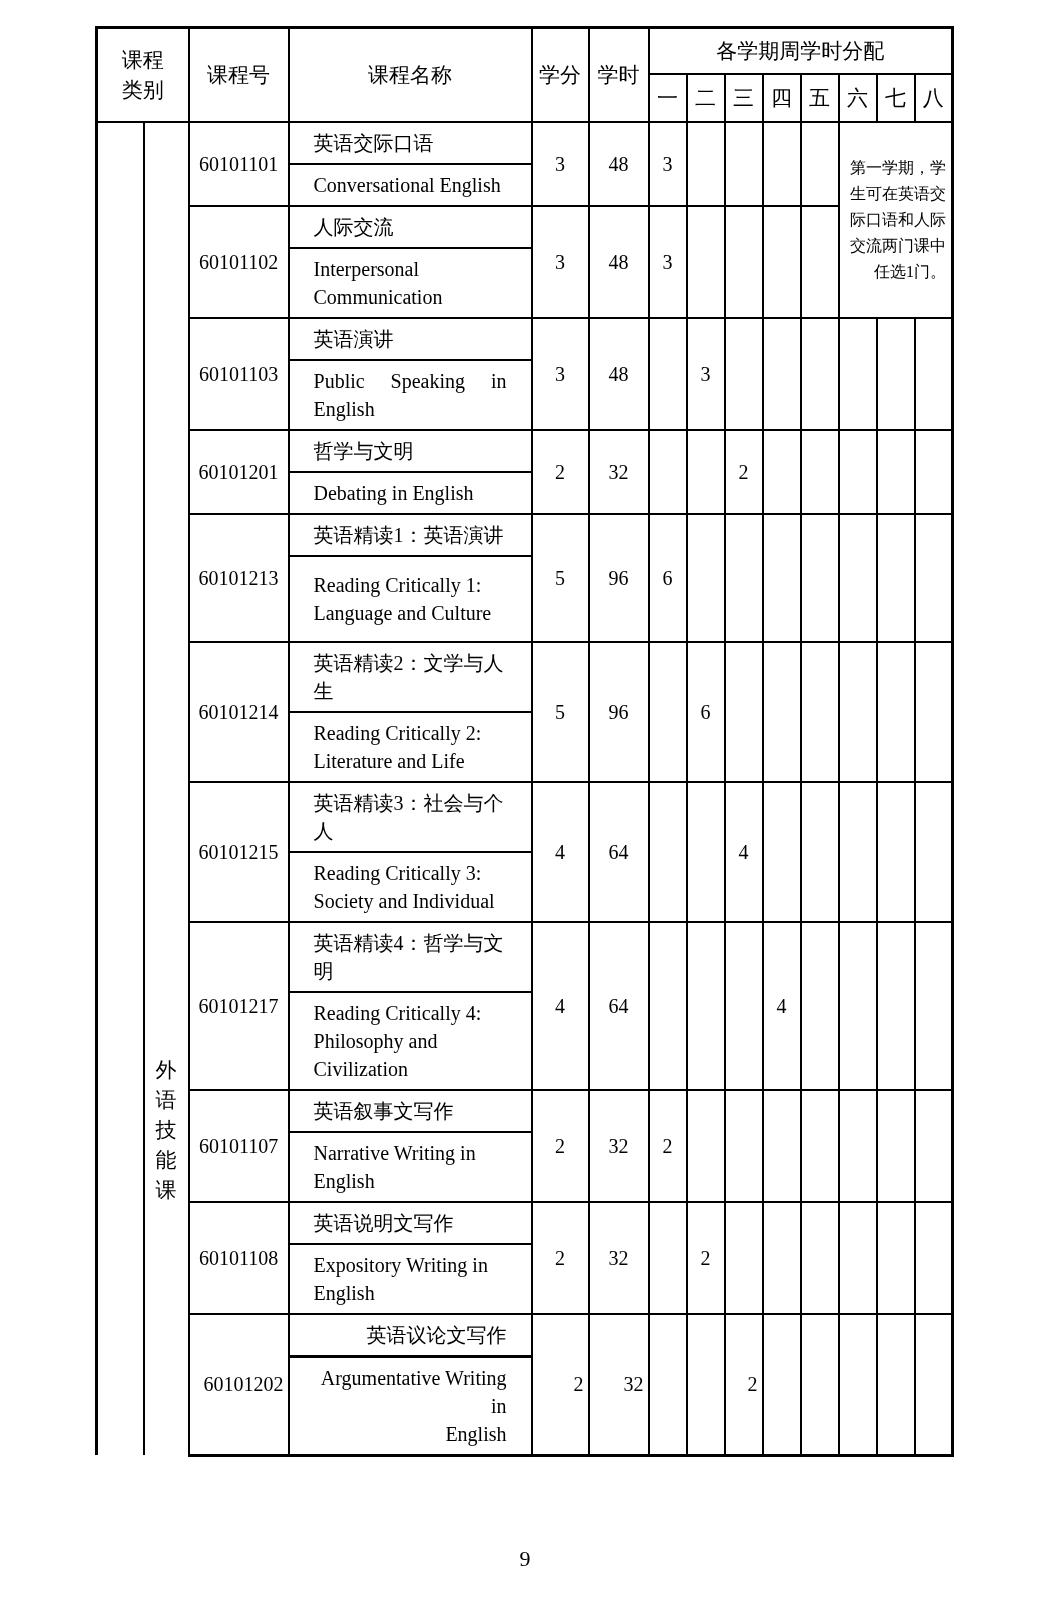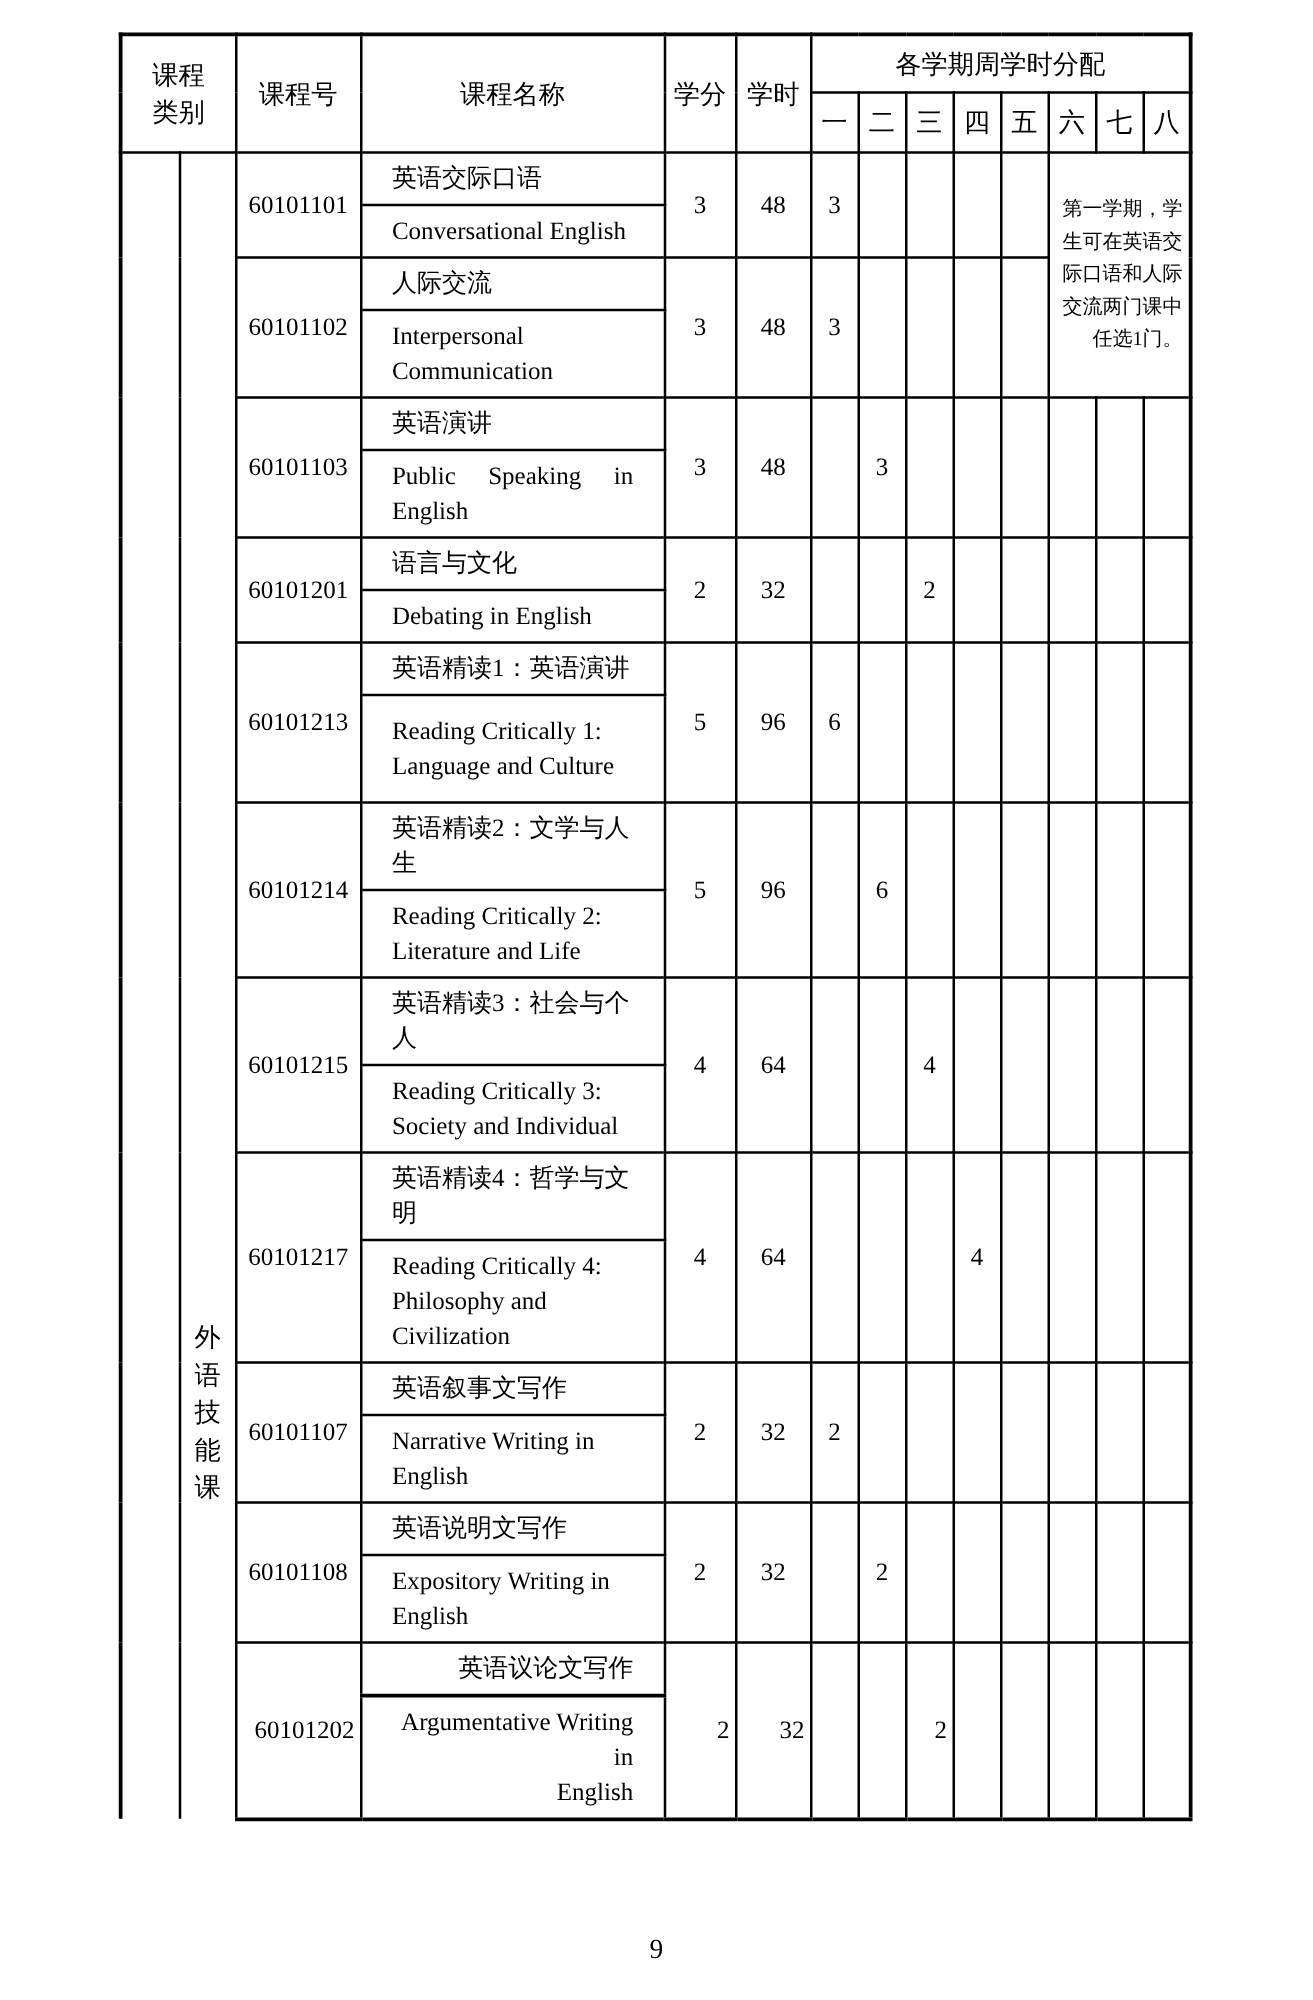--- a/index.html
+++ b/index.html
@@ -170,21 +170,21 @@
           <td class="col-sem" rowspan="2"></td>
           <td class="col-sem" rowspan="2"></td>
           <td class="col-sem" rowspan="2"></td>
           <td class="col-sem" rowspan="2"></td>
         </tr>
         <tr>
           <td class="col-name name-en justify">Public Speaking in English</td>
         </tr>
         <tr>
           <td class="col-no" rowspan="2">60101201</td>
-          <td class="col-name name-cn">语言与文化</td>
+          <td class="col-name name-cn">哲学与文明</td>
           <td class="col-num" rowspan="2">2</td>
           <td class="col-num" rowspan="2">32</td>
           <td class="col-sem" rowspan="2"></td>
           <td class="col-sem" rowspan="2"></td>
           <td class="col-sem" rowspan="2">2</td>
           <td class="col-sem" rowspan="2"></td>
           <td class="col-sem" rowspan="2"></td>
           <td class="col-sem" rowspan="2"></td>
           <td class="col-sem" rowspan="2"></td>
           <td class="col-sem" rowspan="2"></td>

